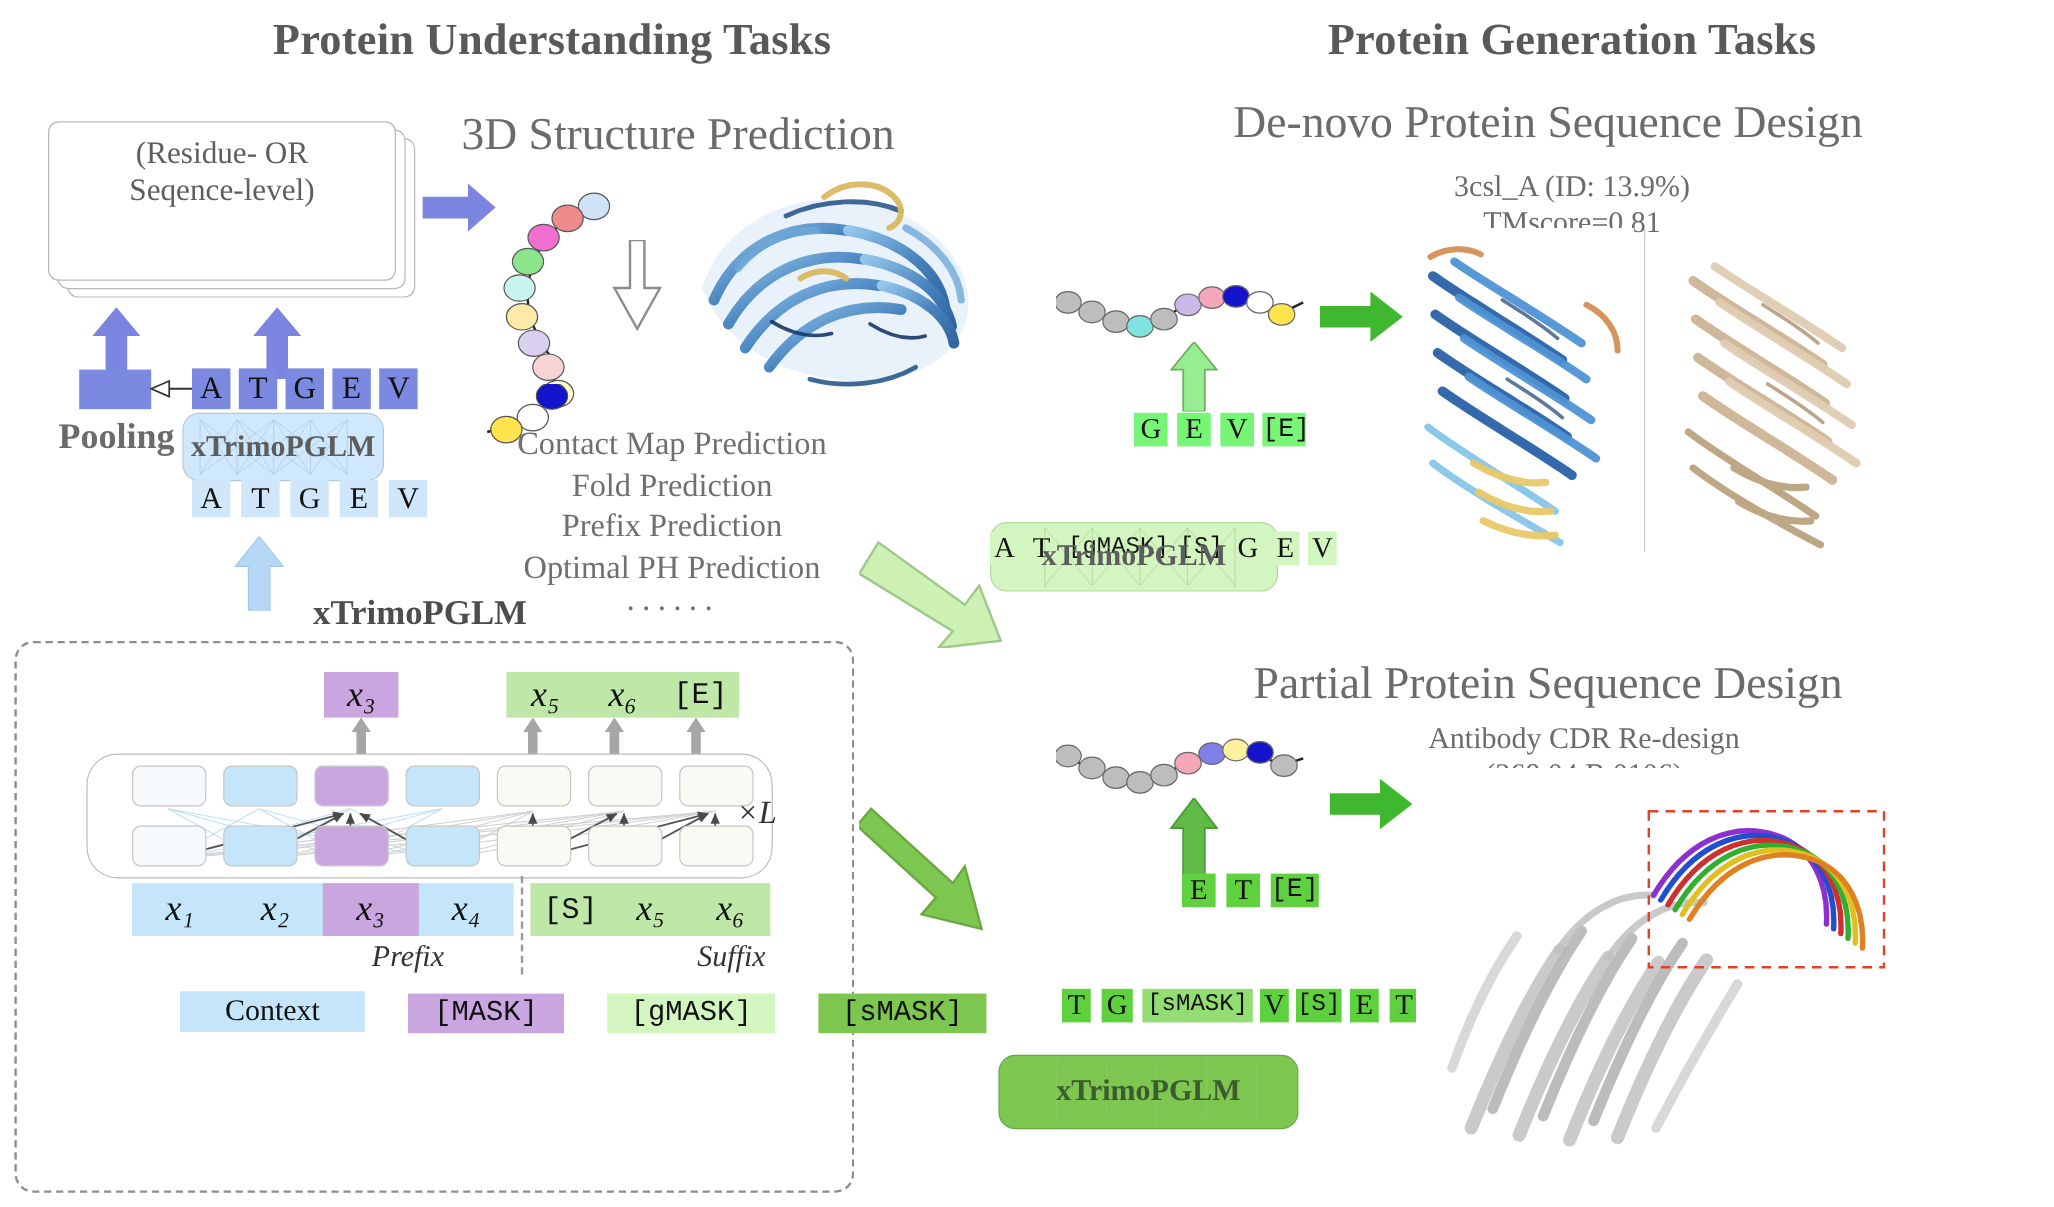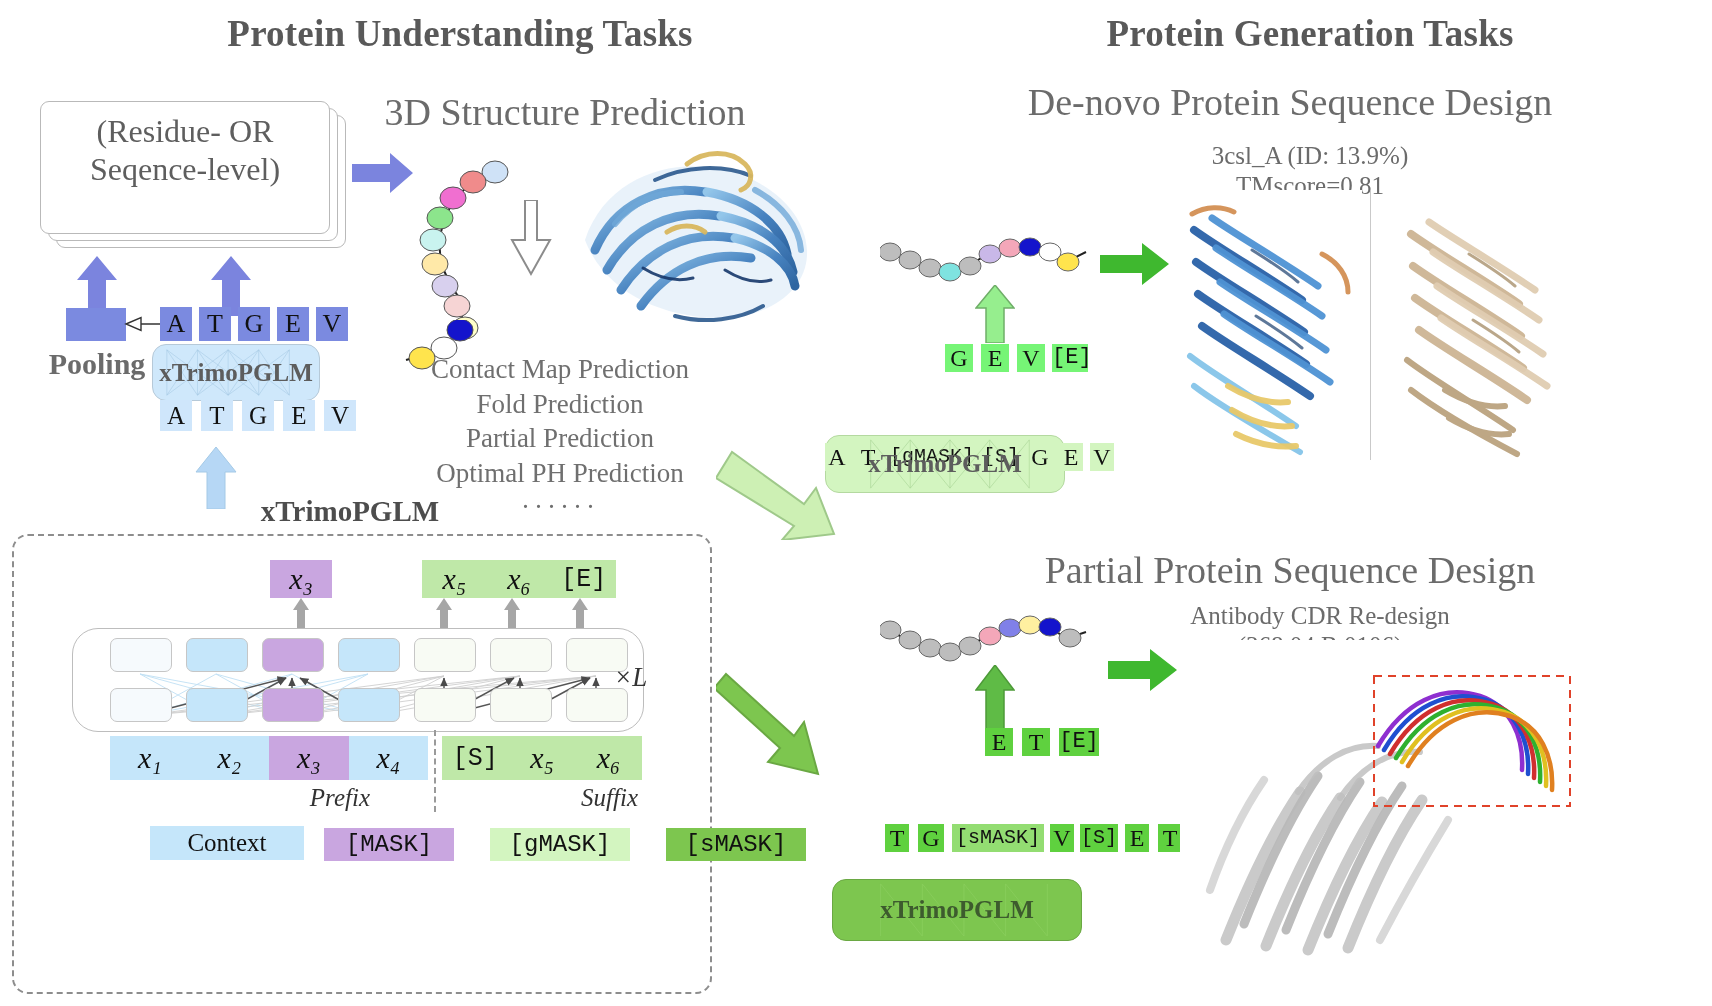--- a/index.html
+++ b/index.html
@@ -8,21 +8,21 @@
   .abs{position:absolute;}
   .ttl{font-family:"Liberation Serif",serif;font-weight:bold;color:#595959;
        font-size:37px;letter-spacing:.2px;text-align:center;}
   .sub{font-family:"Liberation Serif",serif;color:#6b6b6b;font-size:38px;text-align:center;}
   .small{font-family:"Liberation Serif",serif;color:#6b6b6b;font-size:25px;text-align:center;line-height:1.25;}
   .tasklist{font-family:"Liberation Serif",serif;color:#6f6f6f;font-size:27px;text-align:center;line-height:1.28;}
   
   .projcard{box-sizing:border-box;border:1.6px solid #b9b9b9;border-radius:9px;background:#ffffff;}
   .projtext{text-align:center;font-family:"Liberation Serif",serif;color:#5e5e5e;}
   .projtitle{font-weight:bold;font-size:28px;}
-  .projsub{font-size:32px;line-height:1.18;}
+  .projsub{font-size:26px;line-height:1.18;}
   
   .tok{display:inline-block;font-family:"Liberation Serif",serif;color:#111;
        text-align:center;vertical-align:middle;}
   .seqrow{position:absolute;white-space:nowrap;}
   .plm{box-sizing:border-box;border-radius:14px;display:flex;align-items:center;
        justify-content:center;font-weight:bold;font-family:"Liberation Serif",serif;
        color:#5d5d5d;position:relative;overflow:hidden;}
   .plm span.lbl{position:relative;z-index:3;}
   .plm svg.mesh{position:absolute;left:0;top:0;width:100%;height:100%;z-index:1;}
   .dashbox{box-sizing:border-box;border:2px dashed #8d8d8d;border-radius:16px;}
@@ -176,21 +176,21 @@
     <g stroke="#17386b" stroke-width="3" opacity="0.9">
       <path d="M170,150 C186,160 202,164 216,160"></path>
       <path d="M88,148 C104,158 122,162 138,158"></path>
     </g>
   </g>
 </svg>
 
 <div class="abs tasklist" style="left:400px;top:352px;width:320px;">
   <div>Contact Map Prediction</div>
   <div>Fold Prediction</div>
-  <div>Partial Prediction</div>
+  <div>Prefix Prediction</div>
   <div>Optimal PH Prediction</div>
   <div style="letter-spacing:4px;">······</div>
 </div>
 
 <div class="abs" style="left:180px;top:495px;width:340px;font-family:'Liberation Serif',serif;font-weight:bold;font-size:29px;color:#4d4d4d;text-align:center;">xTrimoPGLM</div>
 
 <div class="abs dashbox" style="left:12px;top:534px;width:700px;height:460px;"></div>
 
 <div class="abs mathtok" style="left:270px;top:560px;width:62px;height:38px;background:#c9a6e0;">x₃</div>
 <div class="abs" style="left:422px;top:560px;width:194px;height:38px;background:#bfe8a8;display:flex;">
@@ -294,21 +294,21 @@
   <div class="mathtok" style="flex:1;font-family:'Liberation Mono',monospace;font-style:normal;font-size:25px;">[S]</div>
   <div class="mathtok" style="flex:1;">x₅</div>
   <div class="mathtok" style="flex:1;">x₆</div>
 </div>
 
 <div class="abs sublabel" style="left:170px;top:784px;width:200px;">Prefix</div>
 <div class="abs sublabel" style="left:448px;top:784px;width:190px;">Suffix</div>
 
 <div class="abs" style="left:150px;top:826px;white-space:nowrap;">
   <span class="legendtxt" style="background:#c5e6fa;width:110px;">Context</span>
-  <span class="legendtok" style="background:#c9a6e0;width:110px;margin-left:16px;">[MASK]</span>
+  <span class="legendtok" style="background:#c9a6e0;width:110px;margin-left:32px;">[MASK]</span>
   <span class="legendtok" style="background:#d3f5c0;width:120px;margin-left:32px;">[gMASK]</span>
   <span class="legendtok" style="background:#7dc64f;width:120px;margin-left:32px;">[sMASK]</span>
 </div>
 
 <svg class="abs" style="left:716px;top:448px;" width="120" height="92" viewBox="0 0 120 92">
   <polygon points="0,62 78,14 66,0 118,6 100,52 88,36 16,88" fill="#cdf0b4" stroke="#9fc98a" stroke-width="2" transform="scale(1,-1) translate(0,-92)"></polygon>
 </svg>
 <svg class="abs" style="left:716px;top:660px;" width="120" height="120" viewBox="0 0 120 120">
   <polygon points="2,14 70,76 80,62 94,114 44,102 56,88 -10,28" fill="#7dc64f" stroke="#6aa843" stroke-width="2" transform="translate(8,0)"></polygon>
 </svg>

